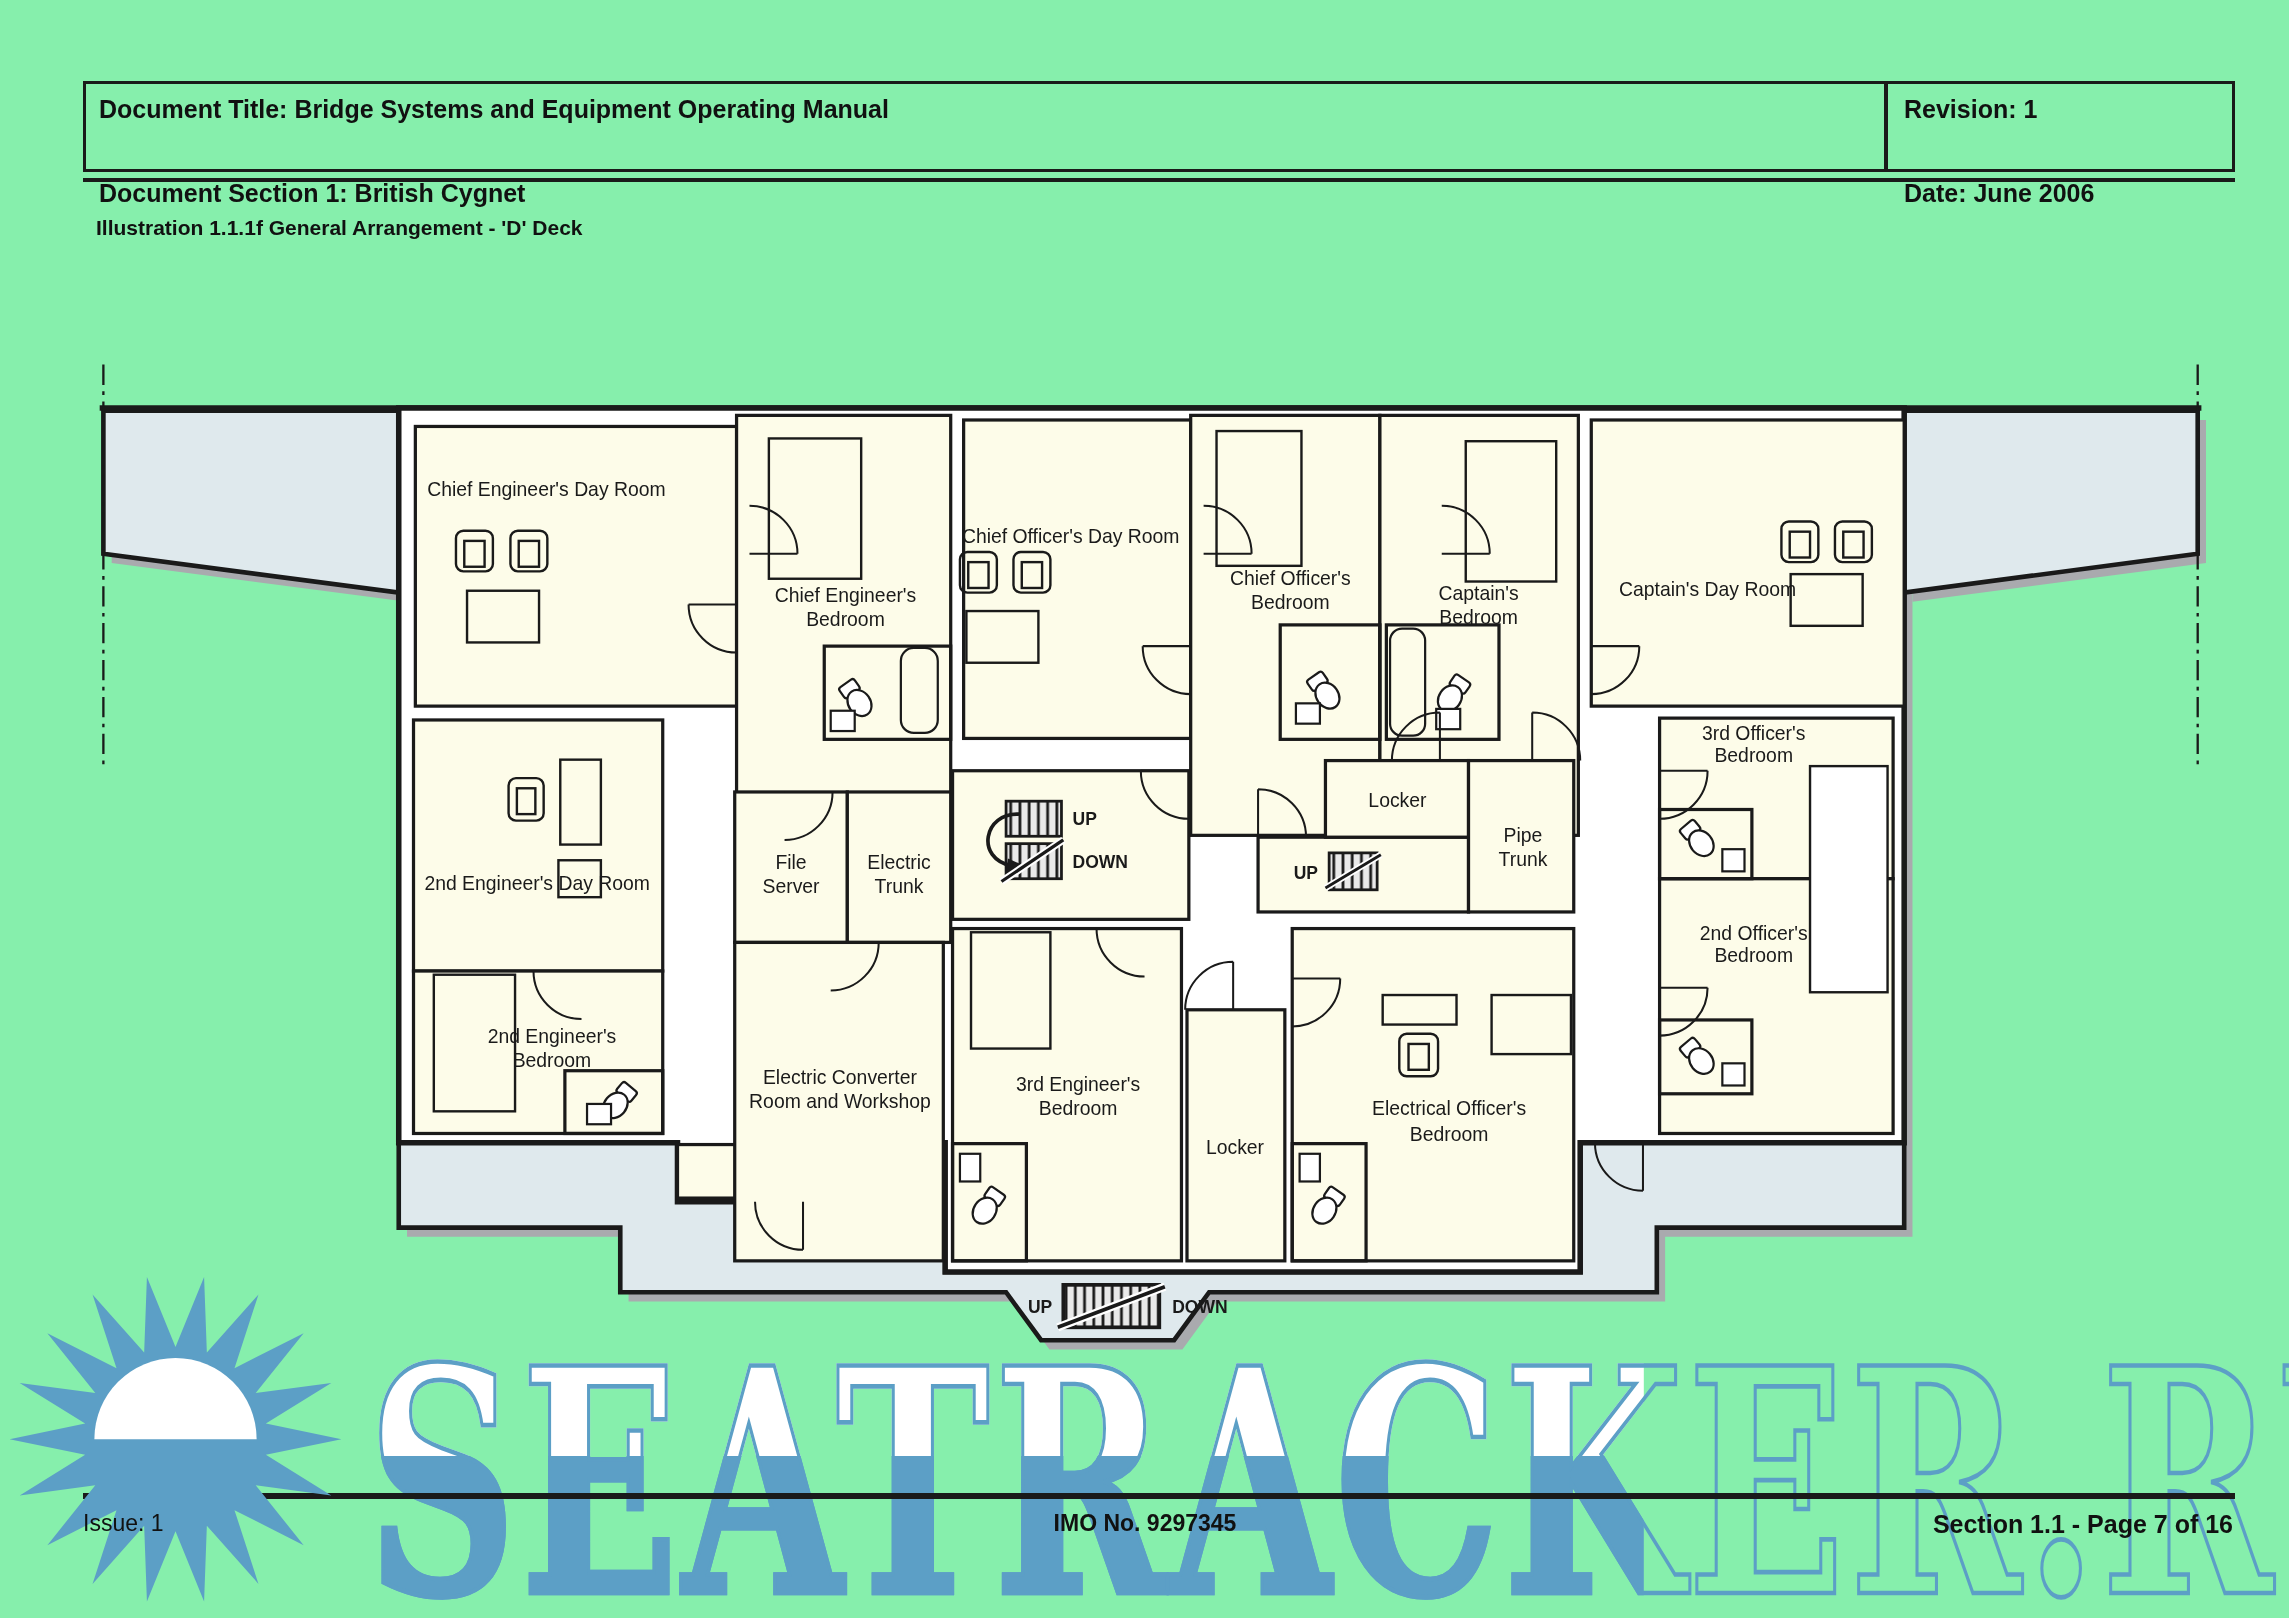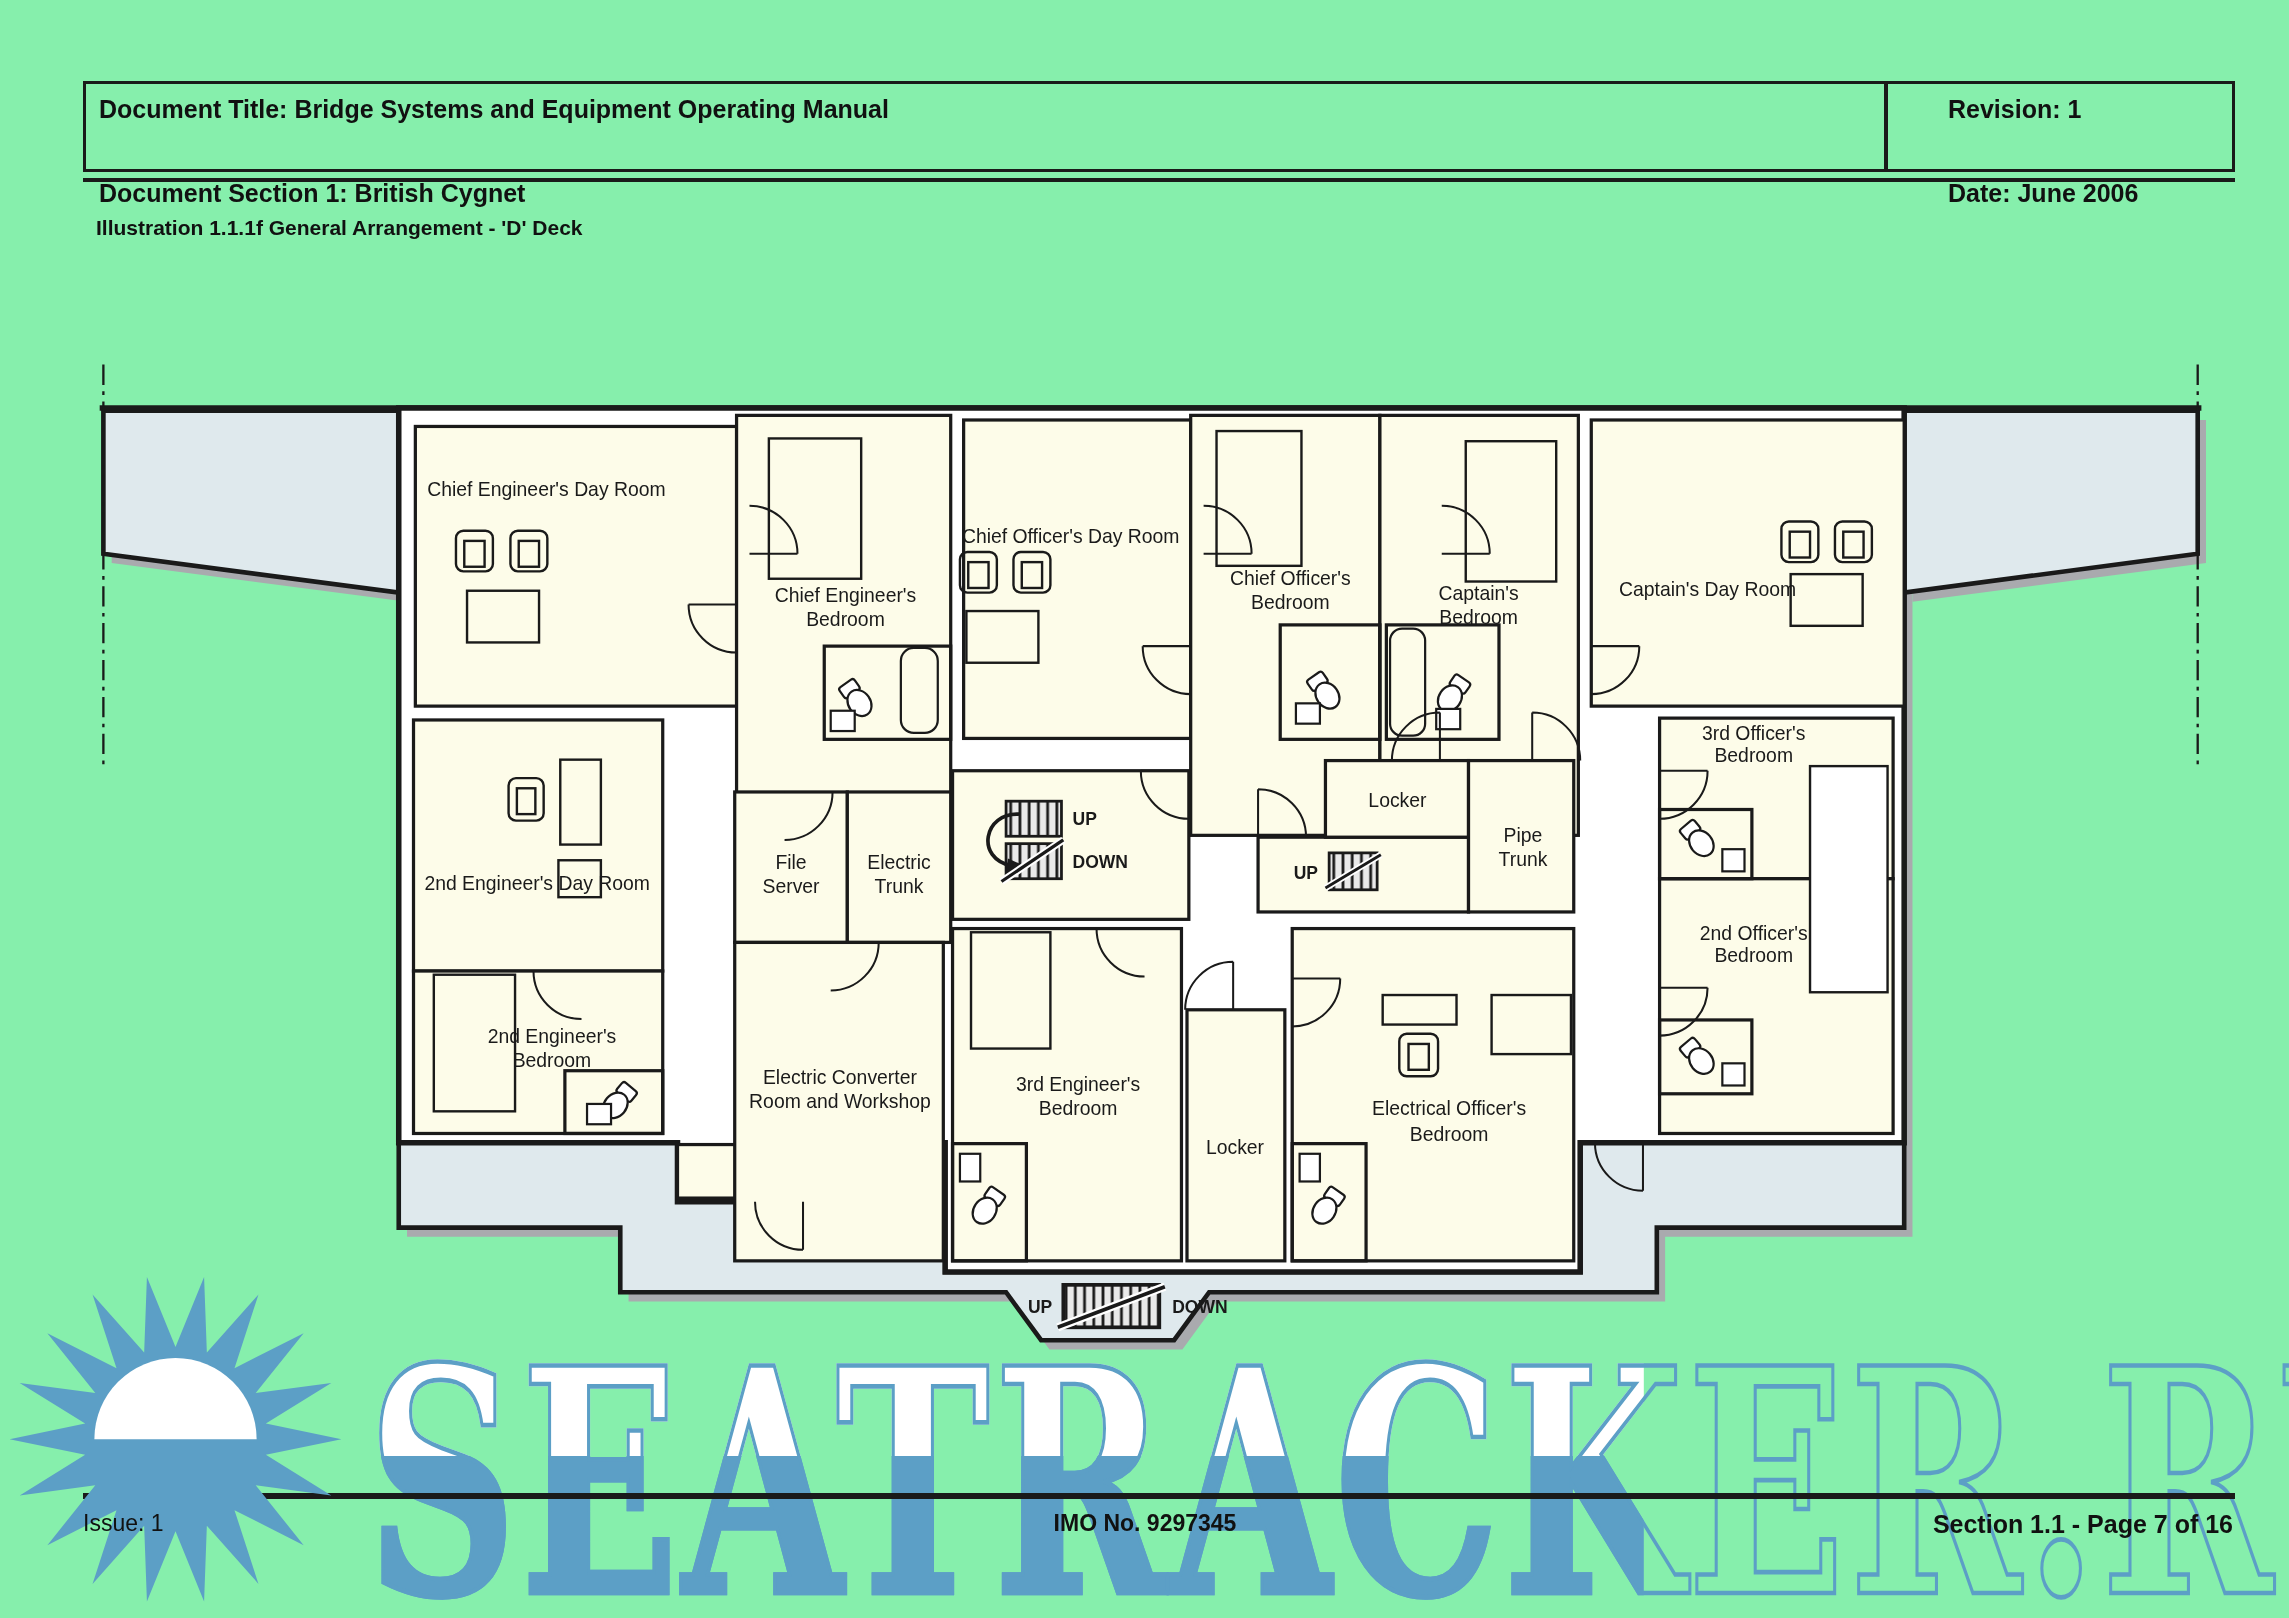--- a/index.html
+++ b/index.html
@@ -2,21 +2,21 @@
 <html style="font-size:14.8px"><head>
 <meta charset="utf-8">
 <style>
   html,body{margin:0;padding:0;background:#ffffff;}
   .page{position:relative;width:2290px;height:1619px;background:#86efac;overflow:hidden;
         font-family:"Liberation Sans",sans-serif;color:#111;}
   
   .hdr-box{position:absolute;left:83px;top:81px;width:2152px;height:91px;border:3.7px solid #1a1a1a;box-sizing:border-box;z-index:2;}
   .hdr-div{position:absolute;left:1798px;top:0;width:3.7px;height:100%;background:#1a1a1a;}
   .hdr-cell-l{position:absolute;left:13px;top:0;width:1772px;height:100%;}
-  .hdr-cell-r{position:absolute;left:1862px;top:0;width:323px;height:100%;}
+  .hdr-cell-r{position:absolute;left:1818px;top:0;width:323px;height:100%;}
   .hdr-line1{position:absolute;top:11px;font-size:25px;font-weight:bold;white-space:nowrap;}
   .hdr-line2{position:absolute;top:57px;font-size:25px;font-weight:bold;white-space:nowrap;margin-top:38px;}
   .hdr-rule2{position:absolute;left:83px;top:178px;width:2152px;height:3.7px;background:#1a1a1a;z-index:2;}
   .illus-title{position:absolute;left:96px;top:216px;font-size:21px;font-weight:bold;z-index:2;}
   
   svg.plan{position:absolute;left:0;top:0;z-index:1;}
   
   .wm-text{position:absolute;left:367px;top:1327px;width:1920px;height:314px;line-height:314px;
      font-family:"DejaVu Serif",serif;font-weight:bold;font-size:312px;letter-spacing:5.5px;white-space:nowrap;
      transform:scaleX(0.665);transform-origin:left center;

